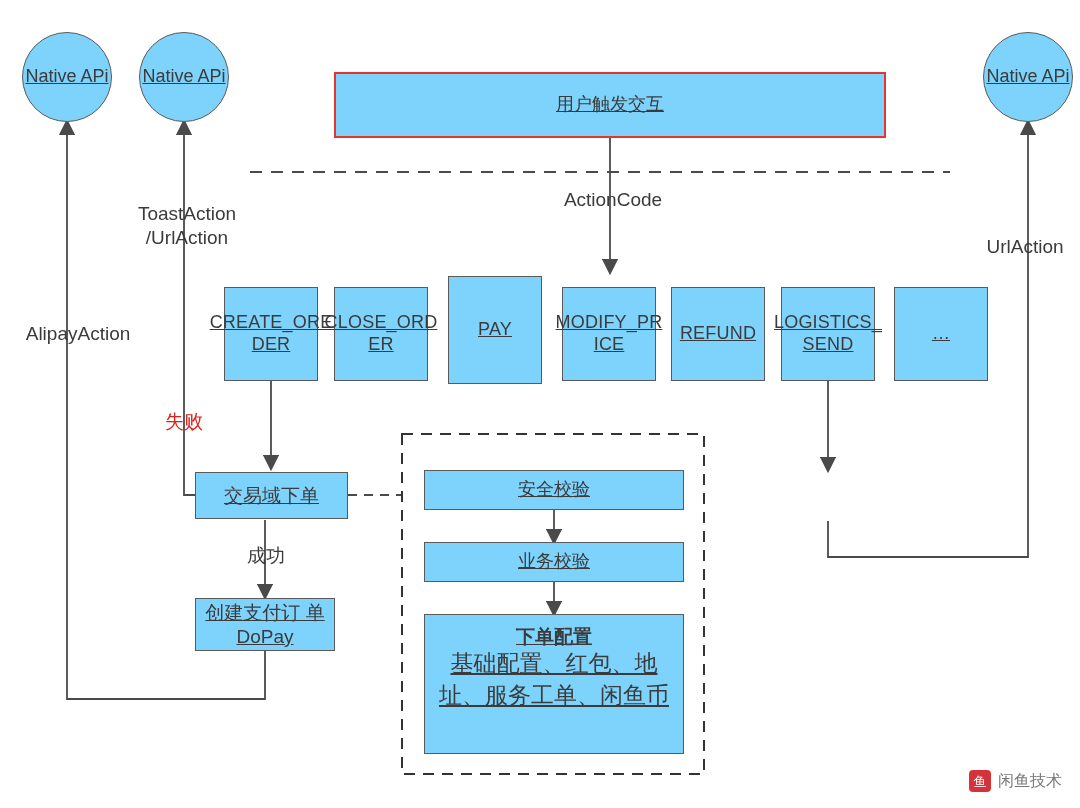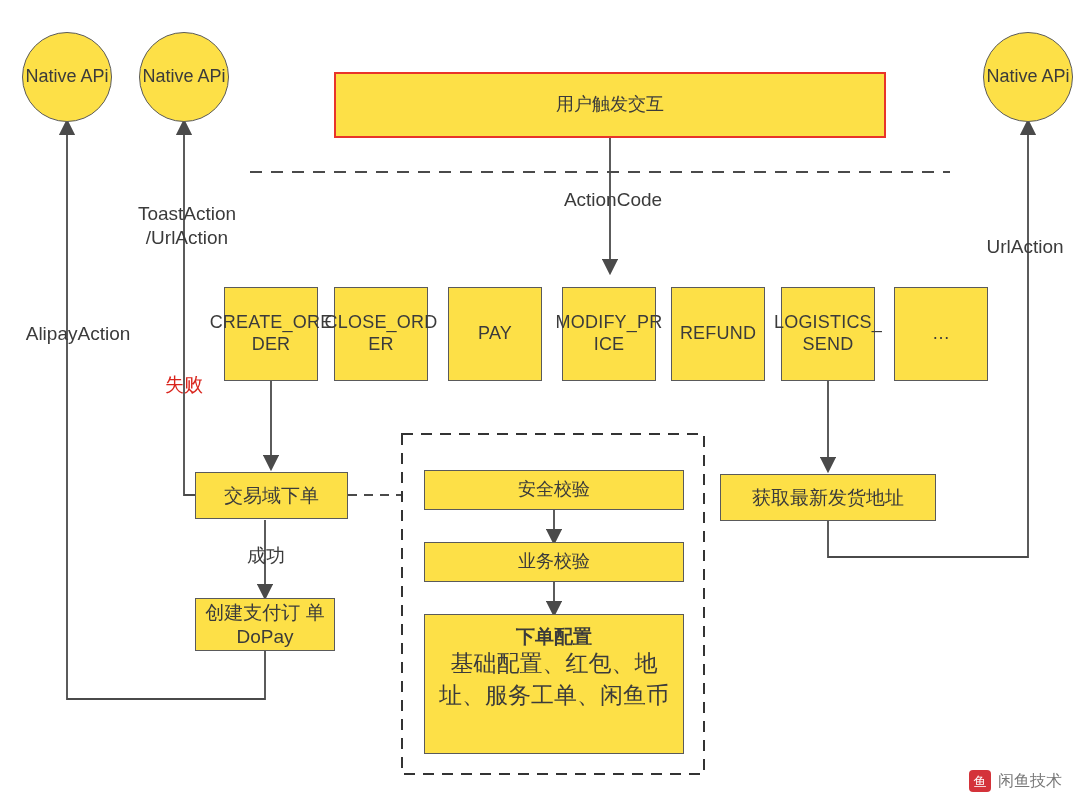--- a/index.html
+++ b/index.html
@@ -26,24 +26,25 @@
     height: 808px;
     pointer-events: none;
   }
   .node {
     position: absolute;
     box-sizing: border-box;
     display: flex;
     align-items: center;
     justify-content: center;
     text-align: center;
-    background: #fde047;
+    background: #7dd3fc;
     border: 1.6px solid #5a5a5a;
     color: #3b3b3b;
     line-height: 1.22;
+    text-decoration: underline;
   }
   .circle {
     border-radius: 50%;
     border: 1.7px solid #5a5a5a;
     font-size: 18px;
   }
   .box {
     font-size: 19px;
   }
   .actioncode-box {
@@ -54,20 +55,21 @@
   .label {
     position: absolute;
     font-size: 19px;
     color: #3b3b3b;
     white-space: pre-line;
     text-align: center;
     line-height: 1.25;
   }
   .label.red {
     color: #d9241c;
+    margin-top: 37px;
   }
   .enum-box {
     font-size: 18px;
     letter-spacing: 0.2px;
   }
   .inner-box {
     font-size: 18px;
   }
   .config-box {
     display: block;
@@ -158,32 +160,31 @@
   <div class="label" style="left:112px; top:202px; width:150px;">ToastAction
 /UrlAction</div>
   <div class="label" style="left:965px; top:235px; width:120px;">UrlAction</div>
   <div class="label red" style="left:158px; top:373px; width:52px;">失败</div>
   <div class="label" style="left:240px; top:544px; width:52px;">成功</div>
 
   <div class="node enum-box" style="left:224px; top:287px; width:94px; height:94px;">CREATE_ORE
 DER</div>
   <div class="node enum-box" style="left:334px; top:287px; width:94px; height:94px;">CLOSE_ORD
 ER</div>
-  <div class="node enum-box" style="left:448px; top:287px; width:94px; height:94px;">PAY</div>
+  <div class="node enum-box" style="left:448px; top:276px; width:94px; height:108px;">PAY</div>
   <div class="node enum-box" style="left:562px; top:287px; width:94px; height:94px;">MODIFY_PR
 ICE</div>
   <div class="node enum-box" style="left:671px; top:287px; width:94px; height:94px;">REFUND</div>
   <div class="node enum-box" style="left:781px; top:287px; width:94px; height:94px;">LOGISTICS_
 SEND</div>
   <div class="node enum-box" style="left:894px; top:287px; width:94px; height:94px;">…</div>
 
   <div class="node box" style="left:195px; top:472px; width:153px; height:47px;">交易域下单</div>
   <div class="node box" style="left:195px; top:598px; width:140px; height:53px;">创建支付订
 单DoPay</div>
-  <div class="node box" style="left:720px; top:474px; width:216px; height:47px;">获取最新发货地址</div>
 
   <div class="node inner-box" style="left:424px; top:470px; width:260px; height:40px;">安全校验</div>
   <div class="node inner-box" style="left:424px; top:542px; width:260px; height:40px;">业务校验</div>
 
   <div class="node config-box" style="left:424px; top:614px; width:260px; height:140px;">
     <div class="config-title">下单配置</div>
     <div class="config-body">基础配置、红包、地
 址、服务工单、闲鱼币</div>
   </div>
 

